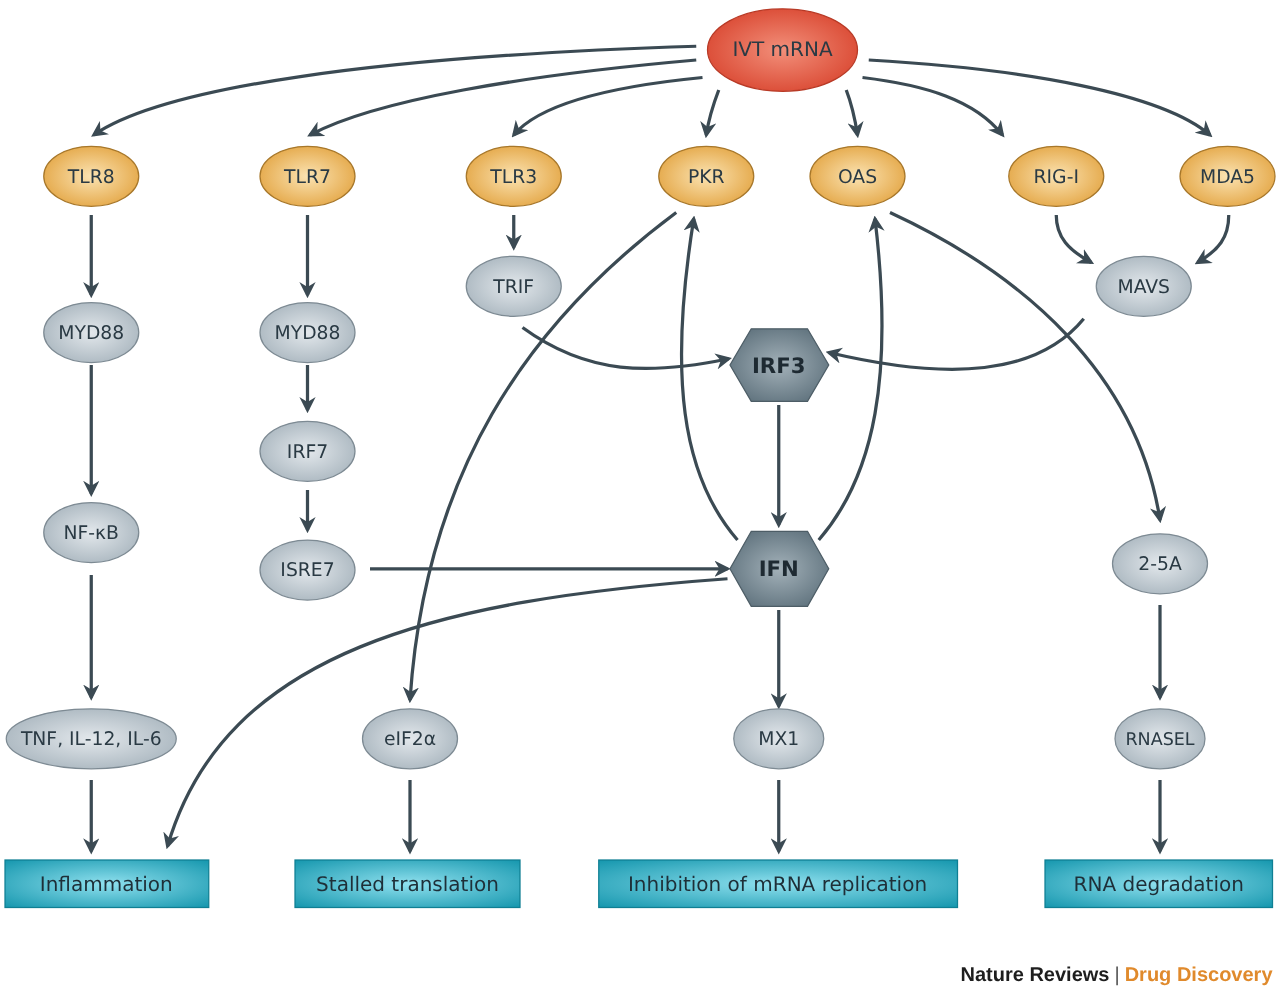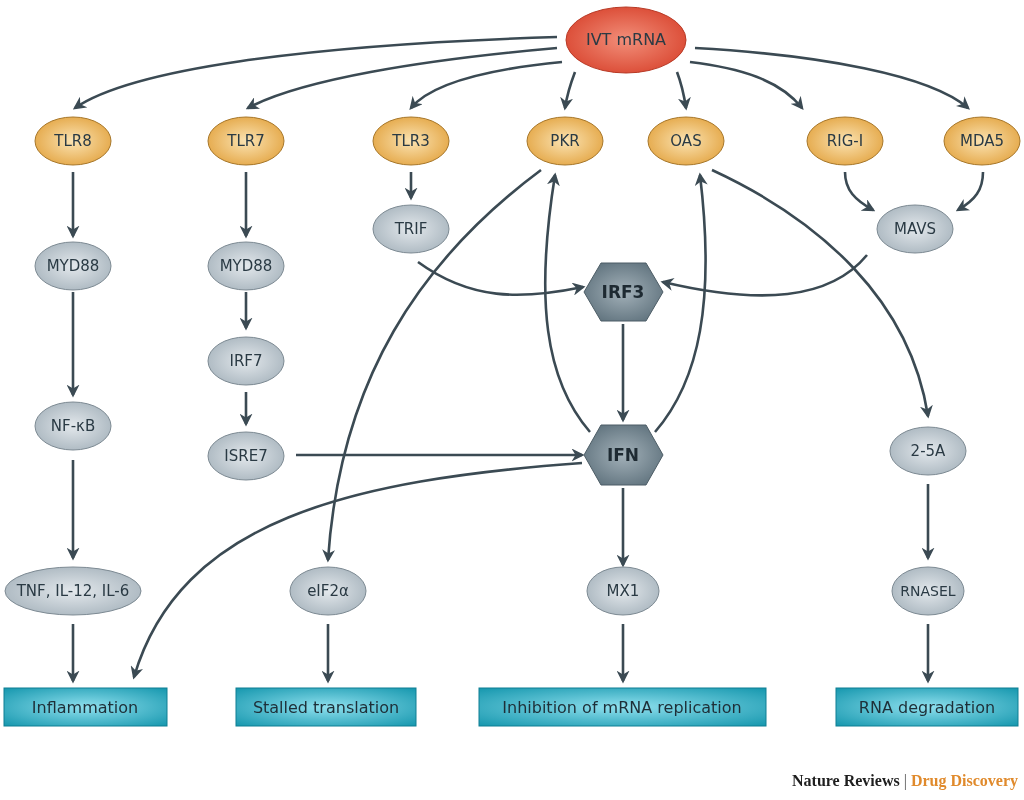--- a/index.html
+++ b/index.html
@@ -2,21 +2,21 @@
 <html><head>
   <meta charset="utf-8">
   <style>
     html, body { margin: 0; padding: 0; background: #ffffff; }
     body { width: 1024px; height: 800px; position: relative; overflow: hidden; font-family: "DejaVu Sans", sans-serif; }
     #diagram { position: absolute; left: 0; top: 0; }
     .node-text { font-family: "DejaVu Sans", sans-serif; font-size: 15px; fill: #2a3a44; }
     .hex-text { font-family: "DejaVu Sans", sans-serif; font-size: 17px; font-weight: bold; fill: #1e2a32; }
     .out-text { font-family: "DejaVu Sans", sans-serif; font-size: 16px; fill: #1e2f38; }
     .edge { fill: none; stroke: #3b4a53; stroke-width: 2.6; }
-    #footer { position: absolute; right: 6px; top: 772px; font-family: Liberation Serif, serif; font-size: 16px; font-weight: bold; }
+    #footer { position: absolute; right: 6px; top: 772px; font-family: Liberation Sans, sans-serif; font-size: 16px; font-weight: bold; }
     #footer .pub { color: #1e1e1e; }
     #footer .sep { color: #555; font-weight: normal; margin: 0 4px; }
     #footer .jour { color: #e08a2c; }
   </style>
 </head>
 <body>
 
 <svg id="diagram" width="1024" height="800" viewBox="0 0 1024 800" xmlns="http://www.w3.org/2000/svg">
   <defs>
     <marker id="arr" viewBox="0 0 10 10" refX="8" refY="5" markerWidth="5" markerHeight="5" orient="auto-start-reverse">

